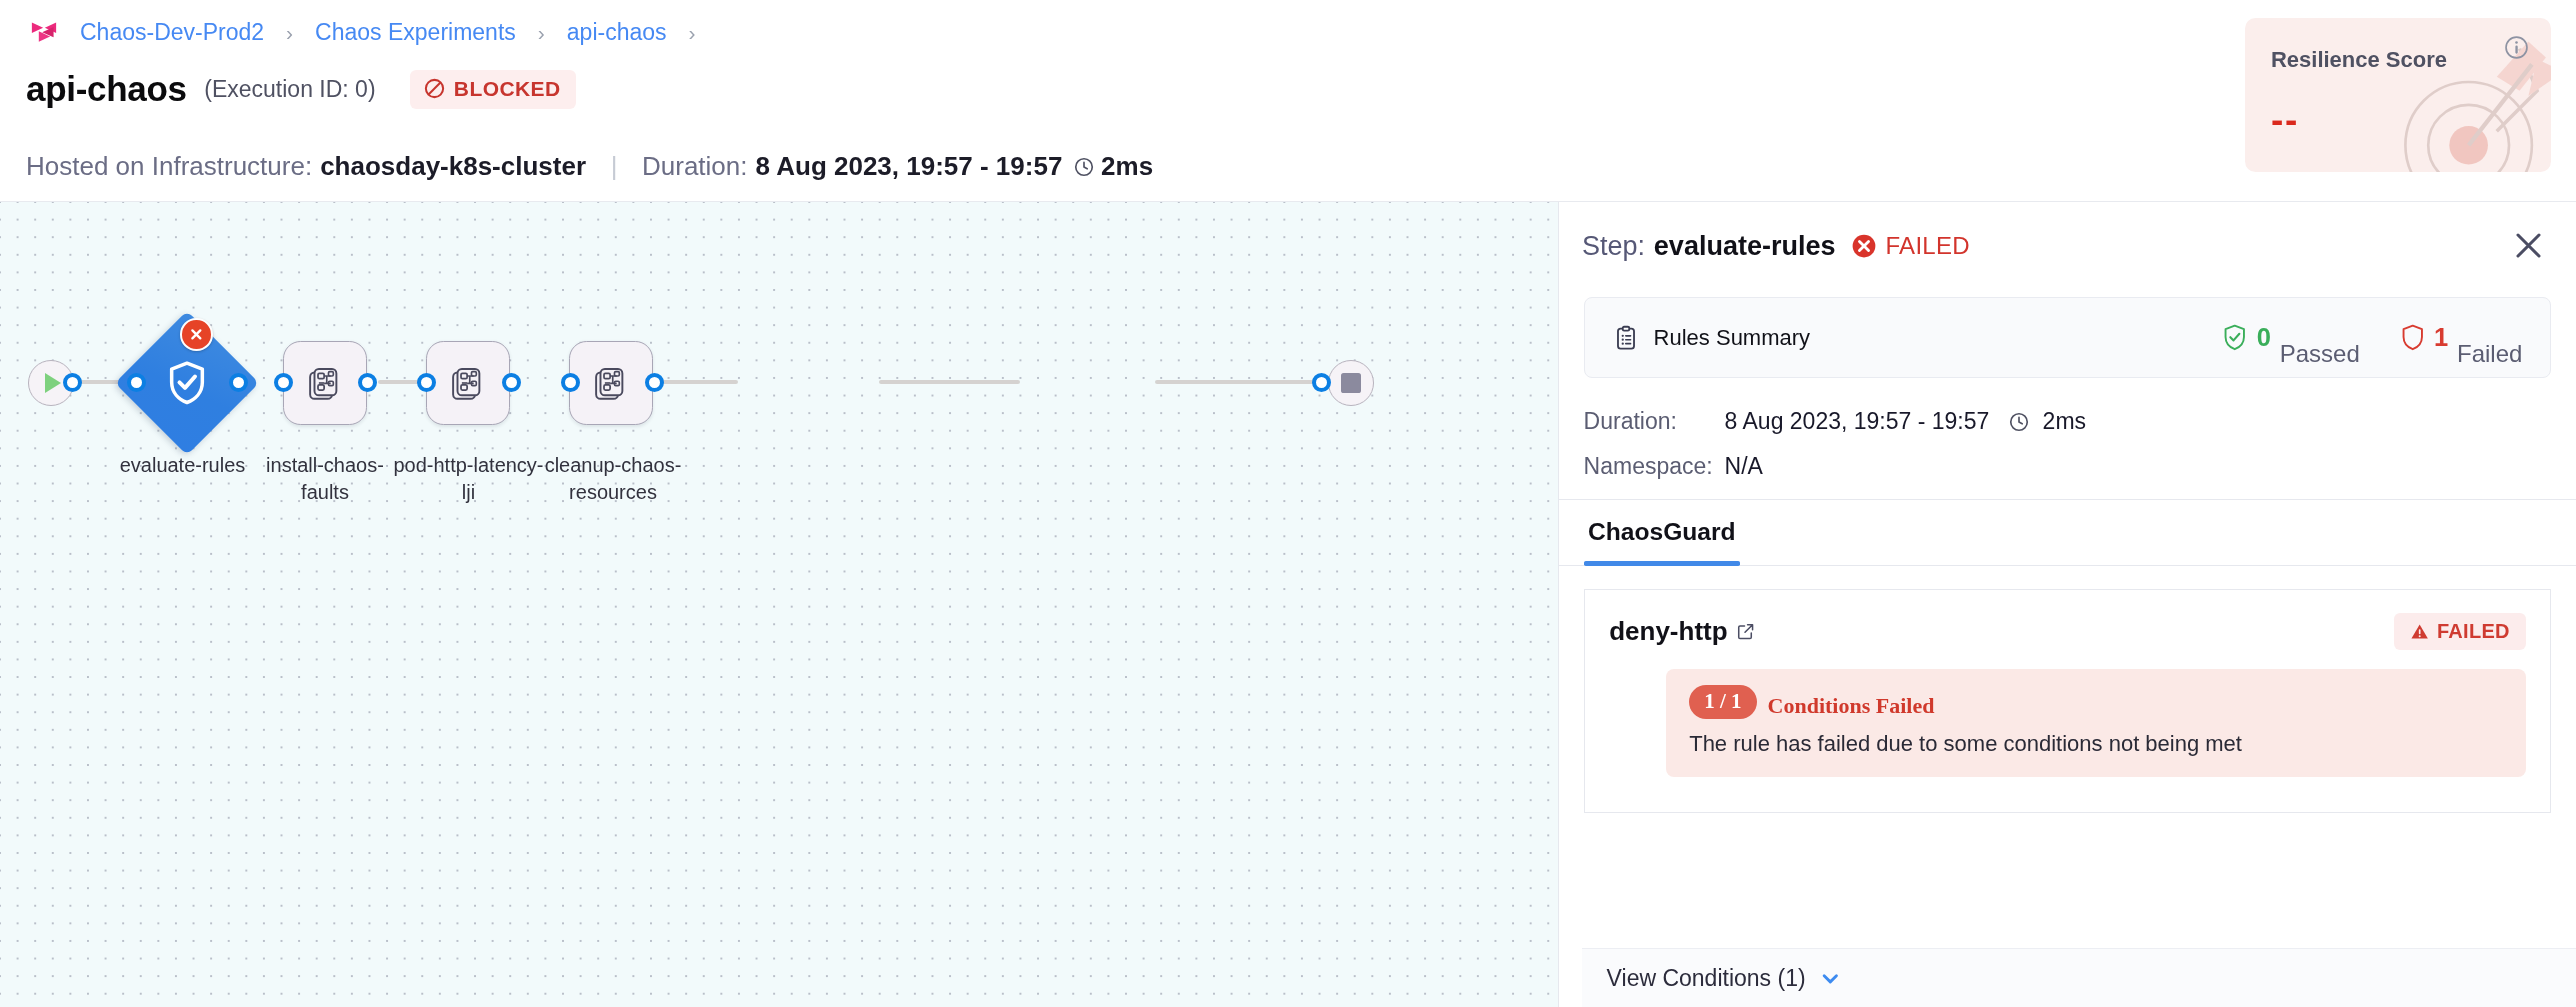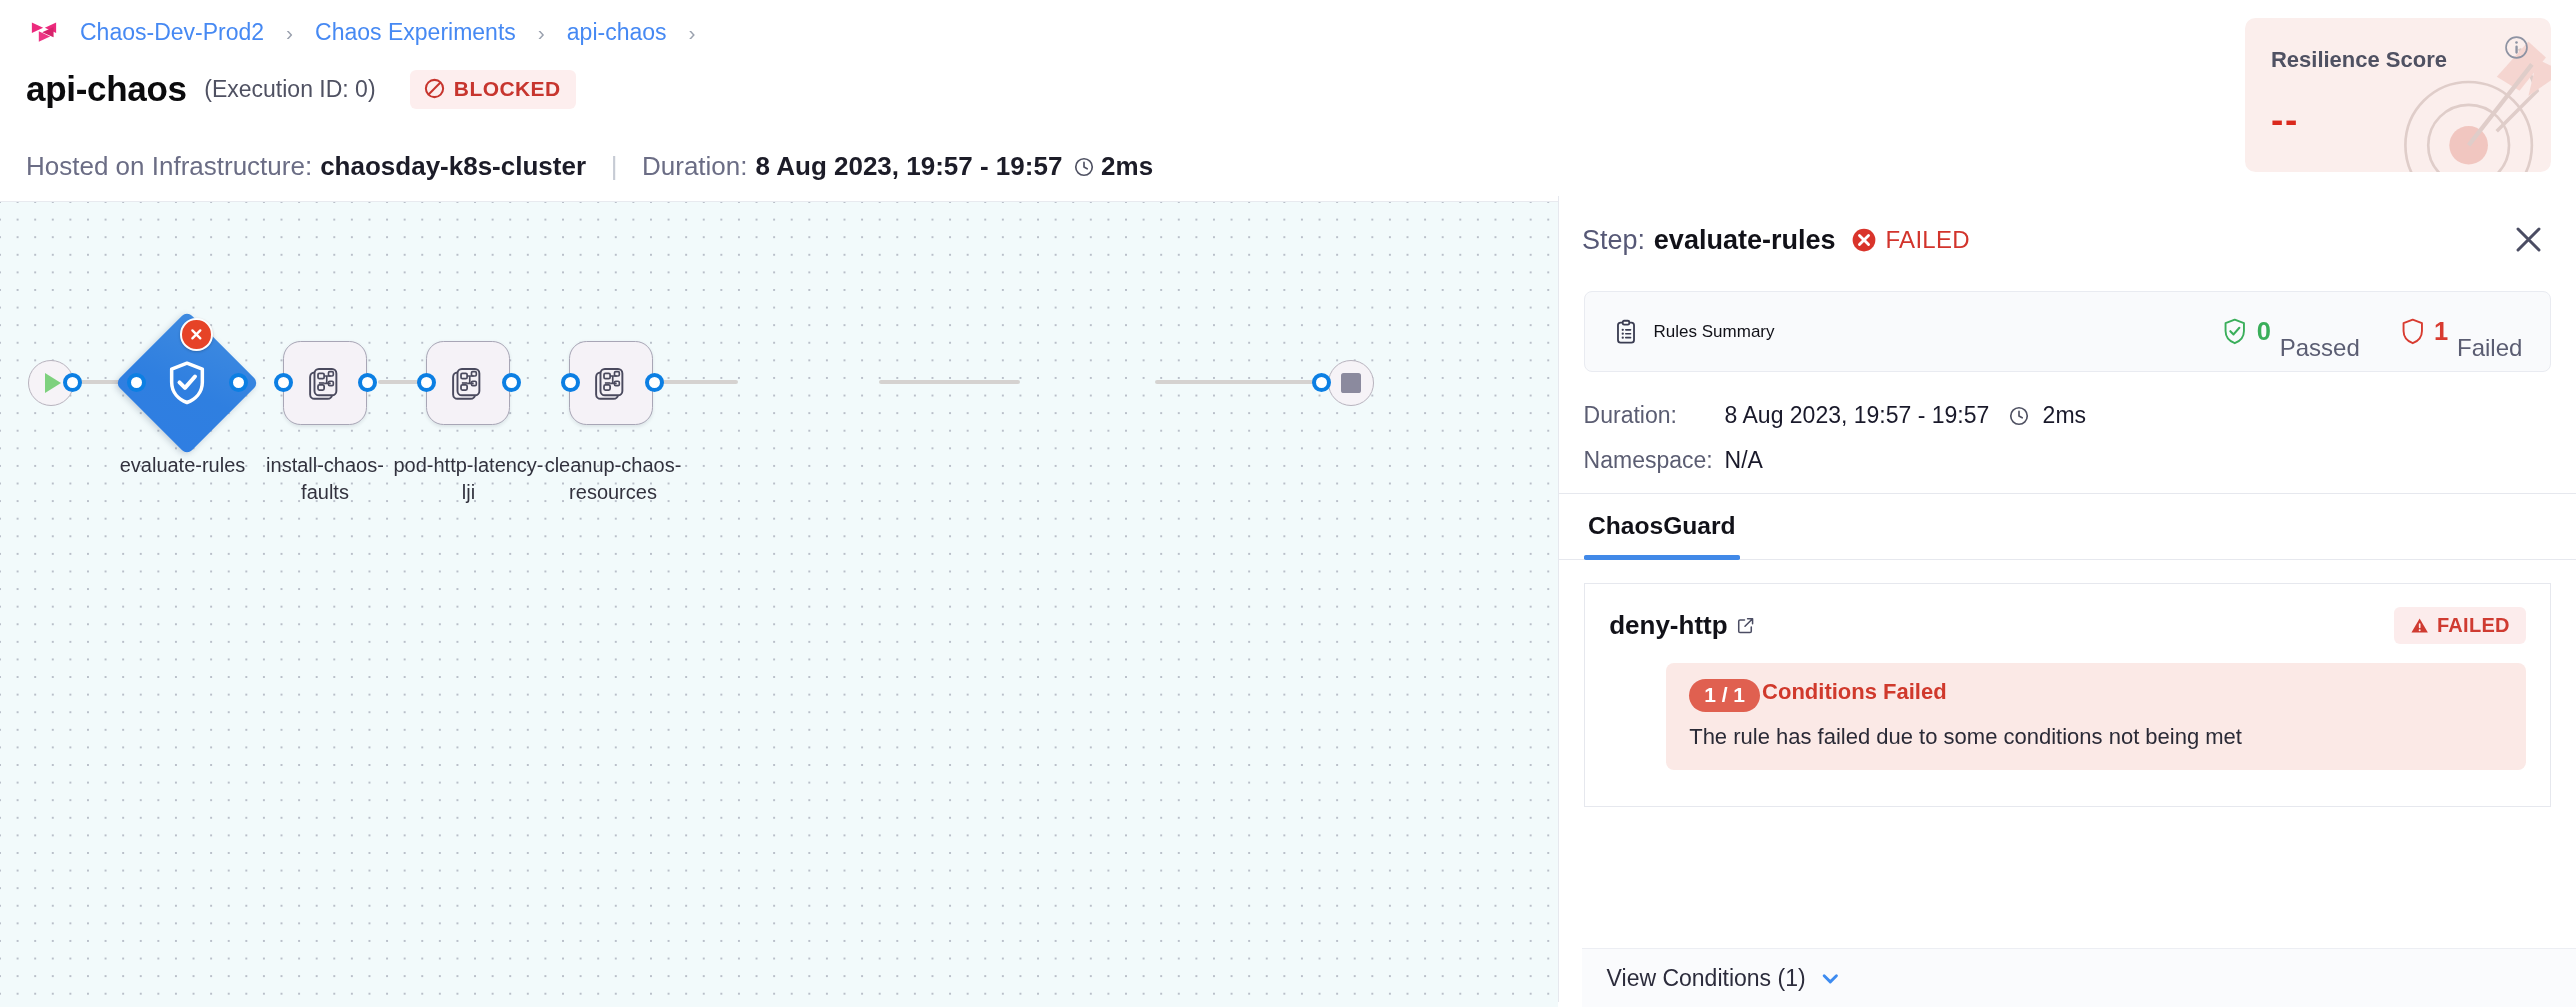--- a/index.html
+++ b/index.html
@@ -129,21 +129,21 @@
   .step-node svg { width: 42px; height: 42px; }
 
   .node-label {
     position: absolute; text-align: center;
     font-size: 20px; line-height: 1.33; color: #32323e;
     white-space: pre-line; pointer-events: none;
   }
 
   
   .panel {
-    position: absolute; left: 1558px; top: 196px; width: 1018px; height: 806px;
+    position: absolute; left: 1558px; top: 202px; width: 1018px; height: 806px;
     background: #ffffff; border-left: 0.9px solid #e6e8ee;
   }
   .panel-head {
     position: relative; height: 88px; display: flex; align-items: center;
     padding: 0 0 0 23px;
   }
   .ph-label { font-size: 27px; color: #565876; margin-right: 8.8px; }
   .ph-name { font-size: 27px; font-weight: bold; color: #111118; }
   .ph-fail-ico { width: 26px; height: 26px; margin: 0 8px 0 16px; display:block; }
   .ph-fail-text { font-size: 24px; color: #d2342c; font-weight: 500; letter-spacing: 0.3px; }
@@ -154,21 +154,21 @@
 
   .panel-body { padding: 0 24.6px; }
 
   .rules-summary {
     height: 81px; margin-top: 7px;
     background: #f9fafc; border: 0.9px solid #e9ebf1; border-radius: 8px;
     display: flex; align-items: center; padding: 0 28px;
   }
   .rs-left { display: flex; align-items: center; gap: 15px; }
   .rs-ico { width: 26px; height: 26px; display:block; }
-  .rs-title { font-size: 17px; color: #111118; font-weight: 500; }
+  .rs-title { font-size: 22px; color: #111118; font-weight: 500; }
   .rs-right { margin-left: auto; display: flex; align-items: center; gap: 40px; }
   .rs-stat { display: flex; align-items: center; gap: 8.8px; }
   .rs-stat svg { width: 25.5px; height: 27px; display:block; }
   .rs-num { font-size: 25.5px; font-weight: bold; }
   .rs-num.pass { color: #3aae5a; }
   .rs-num.fail { color: #d83b30; }
   .rs-word { font-size: 24px; color: #5b5d72; margin-top: 32px; }
 
   .kv-block { margin-top: 30px; }
   .kv-row { display: flex; align-items: center; margin-bottom: 17.6px; font-size: 23px; }
@@ -202,21 +202,21 @@
     margin-left: auto; display: inline-flex; align-items: center; gap: 8px;
     background: #fcecec; color: #cf3b31; border-radius: 6.2px;
     padding: 7px 16px; font-size: 20px; font-weight: bold; letter-spacing: 0.3px;
   }
   .warn-ico { width: 19.3px; height: 19.3px; display:block; }
 
   .cond-alert {
     margin: 19.3px 0 0 57px; background: #fbe9e6; border-radius: 8px;
     padding: 16px 23px 19.3px 23px;
   }
-  .cond-top { display: flex; align-items: flex-start; gap: 2px; }
+  .cond-top { display: flex; align-items: flex-end; gap: 11px; font-family: Liberation Serif, serif; }
   .cond-pill {
     background: #e06050; color: #ffffff; border-radius: 19.3px;
     padding: 3.5px 15px 5.3px; font-size: 21px; font-weight: bold;
   }
   .cond-label { font-size: 22px; color: #d0392c; font-weight: bold; }
   .cond-desc { margin-top: 12.3px; font-size: 22px; color: #2a2a36; }
 
   .view-cond {
     position: absolute; left: 1582px; bottom: 0; width: 994px; height: 60px;
     background: #fafbfd; border-top: 0.9px solid #eceef3;

